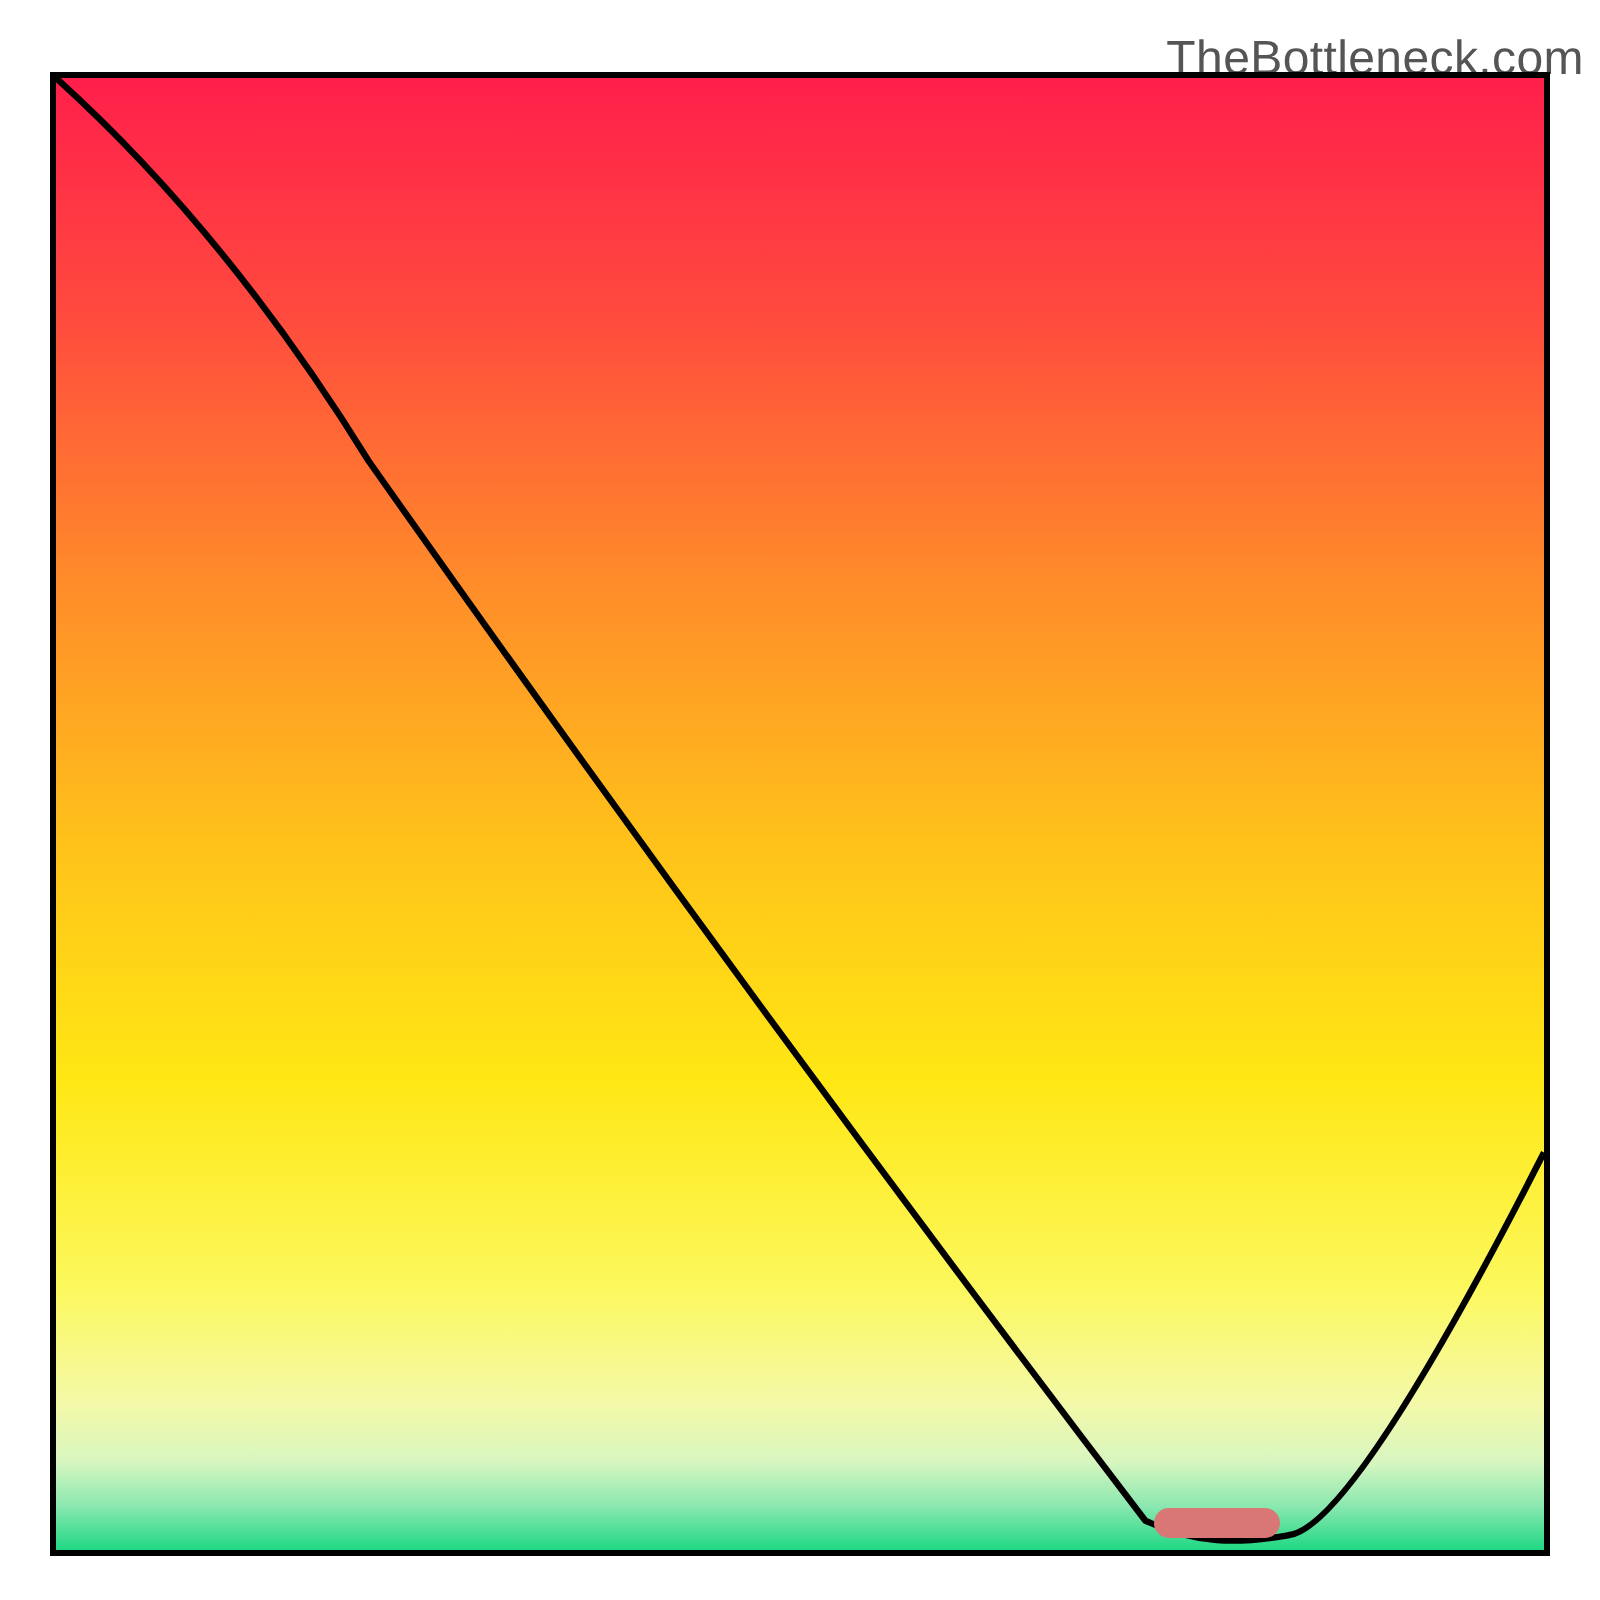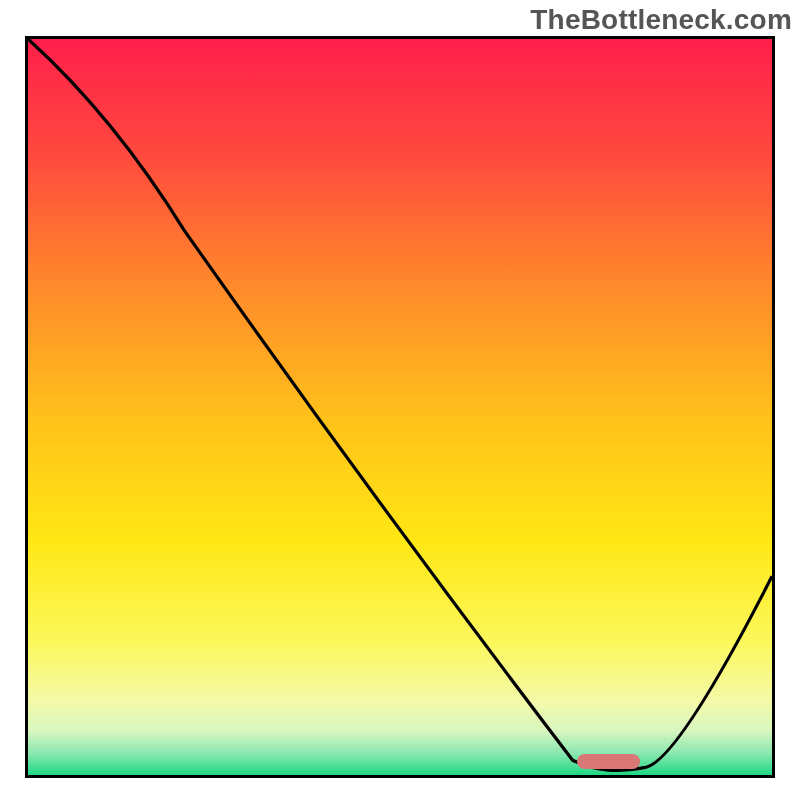--- a/index.html
+++ b/index.html
@@ -10,24 +10,24 @@
     background: #ffffff;
     font-family: Arial, Helvetica, sans-serif;
   }
   .wrap {
     position: relative;
     width: 800px;
     height: 800px;
   }
   .watermark {
     position: absolute;
-    top: 4px;
+    top: 16px;
     right: 8px;
-    font-size: 28px;
-    font-weight: 700;
+    font-size: 24px;
+    font-weight: 400;
     color: #555555;
     letter-spacing: 0.2px;
   }
   .plot-frame {
     position: absolute;
     box-sizing: border-box;
     border: 3px solid #000000;
     overflow: hidden;
   }
   .gradient {

